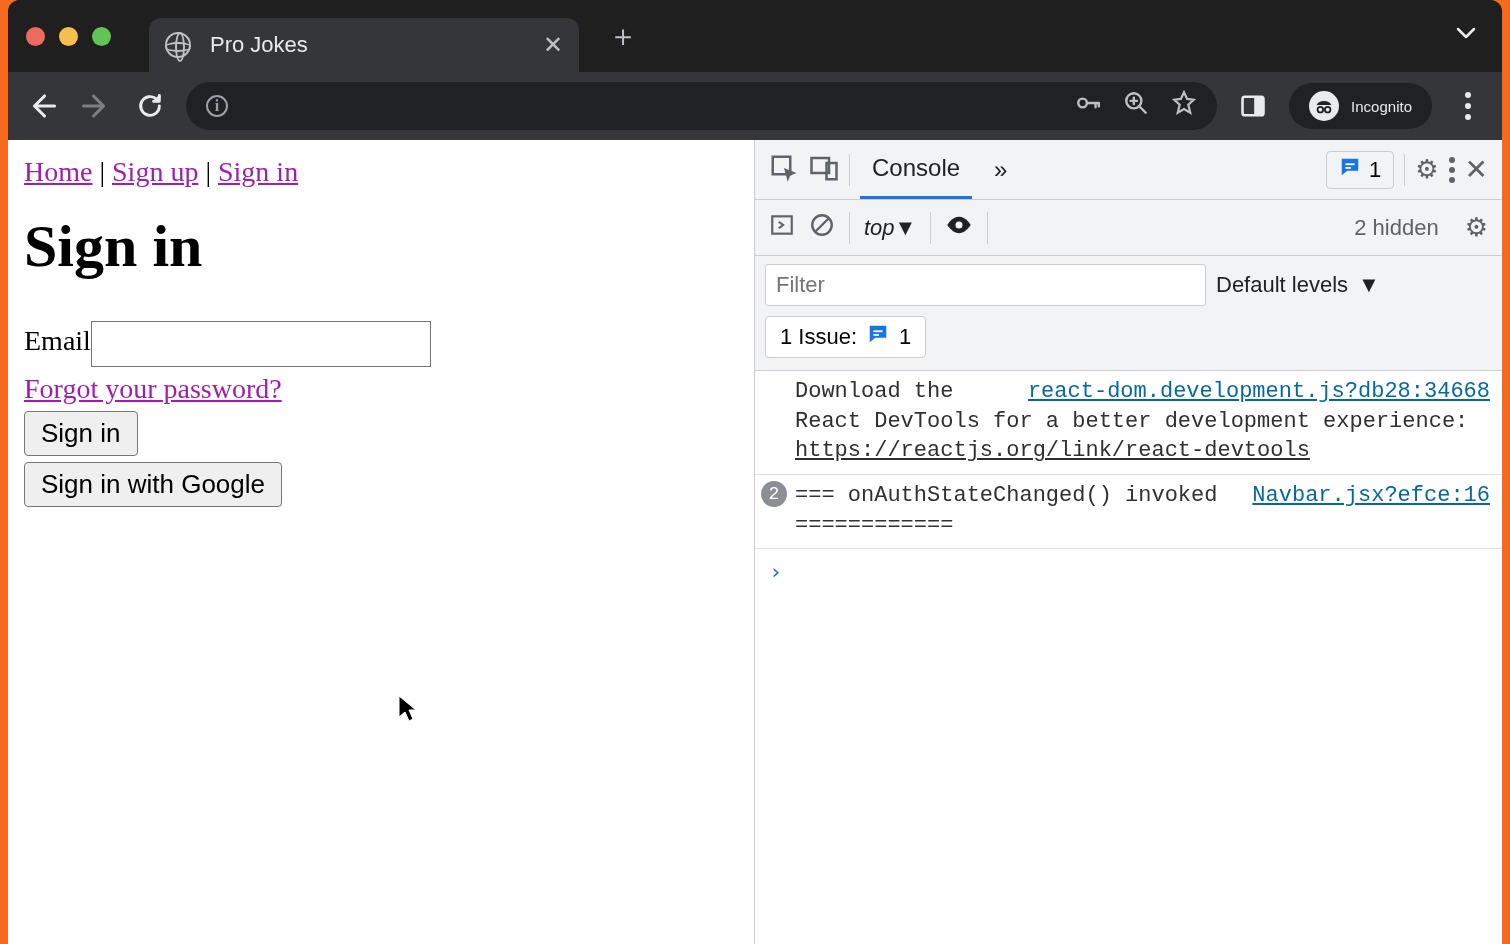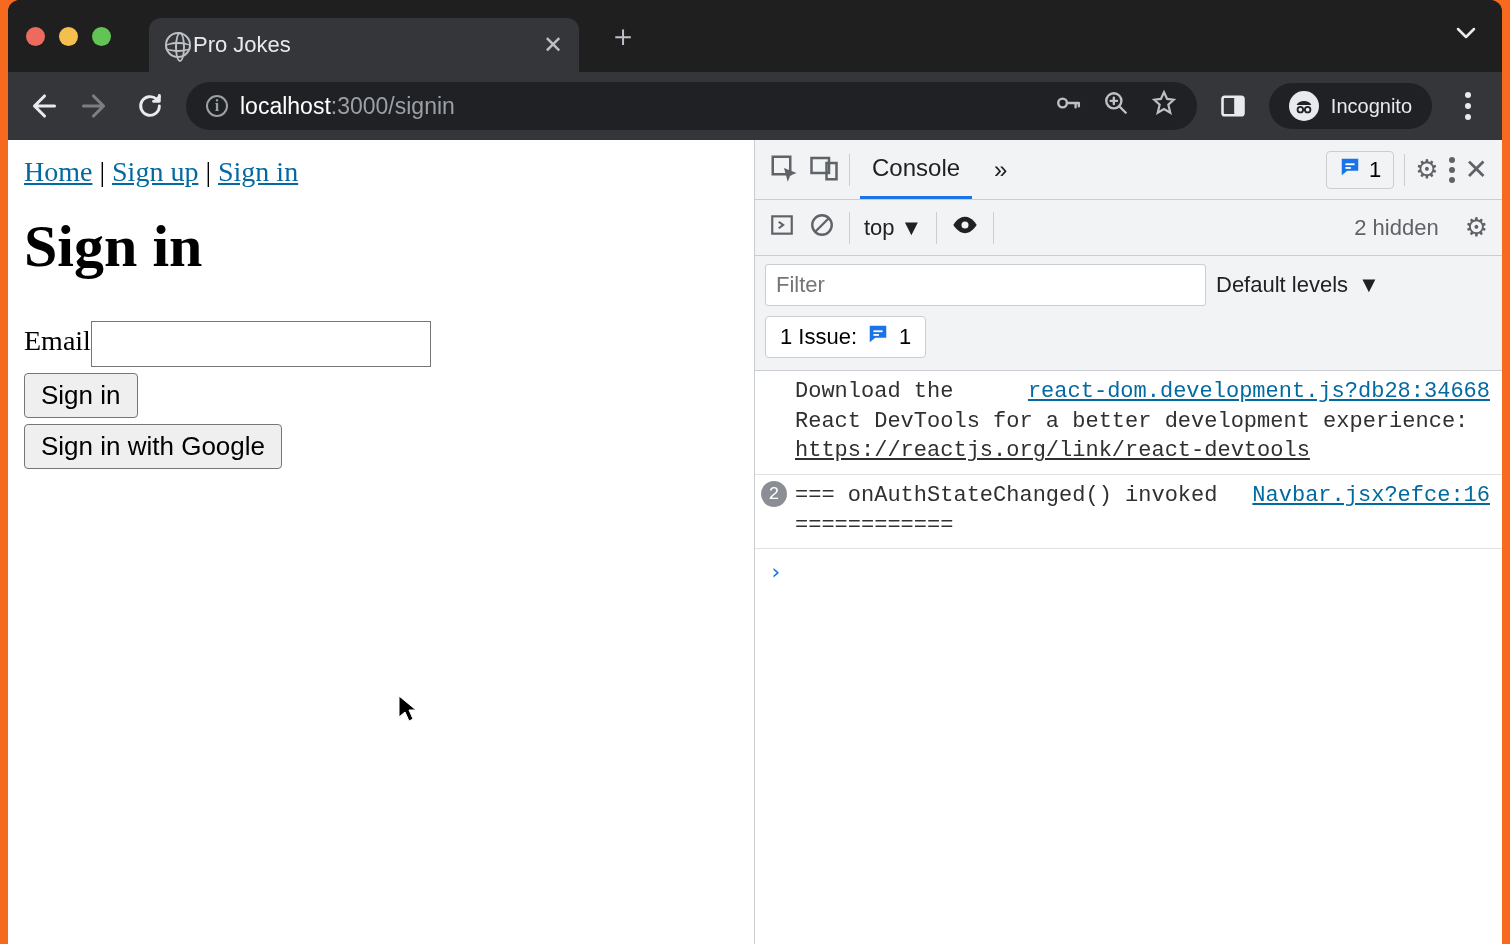--- a/index.html
+++ b/index.html
@@ -25,21 +25,21 @@
       gap: 8px; padding-left: 18px;
     }
     .traffic-lights { display: flex; gap: 14px; margin-right: 30px; }
     .tl { width: 19px; height: 19px; border-radius: 50%; }
     .tl.close   { background: #ed6a5e; }
     .tl.min     { background: #f5bf4f; }
     .tl.max     { background: #61c454; }
     .tab {
       height: 54px; width: 430px;
       background: #35363a; border-radius: 12px 12px 0 0;
-      display: flex; align-items: center; gap: 2px;
+      display: flex; align-items: center; gap: 19px;
       padding: 16px 16px; color: #e8eaed;
       font-family: Arial, sans-serif; font-size: 22px;
       position: relative; align-self: flex-end;
     }
     .globe-icon {
       width: 26px; height: 26px; border: 2px solid #bdc1c6; border-radius: 50%;
       position: relative;
     }
     .globe-icon::before, .globe-icon::after {
       content: ""; position: absolute; background: none; border: 2px solid #bdc1c6;
@@ -68,32 +68,32 @@
       width: 22px; height: 22px; border: 2px solid #9aa0a6; border-radius: 50%;
       display:flex; align-items:center; justify-content:center; color:#9aa0a6;
       font-family: Georgia, serif; font-size: 16px; font-weight:bold;
     }
     .url-host { color: #fff; }
     .url-rest { color: #9aa0a6; }
     .omnibox .right-icons { margin-left: auto; display:flex; gap:22px; align-items:center;}
     .chip {
       height: 46px; background: #202124; border-radius: 24px;
       display:flex; align-items:center; gap:12px; padding: 0 20px; color:#e8eaed;
-      font-size: 20px;
+      font-size: 15px;
     }
     .incog-hat { width:30px; height:30px; border-radius:50%; background:#e8eaed; display:flex; align-items:center; justify-content:center; }
     .kebab { display:flex; flex-direction:column; gap:5px;}
     .kebab span{ width:6px;height:6px;border-radius:50%;background:#e8eaed;}
     
     .viewport-row { flex:1; display:flex; background:#fff; }
     .page {
       width: 746px; background:#fff; padding: 16px;
       font-family: "Times New Roman", Times, serif; font-size: 28px; color:#000;
     }
-    .page a { color: #0369a1; text-decoration: underline; }
+    .page a { color: #a21caf; text-decoration: underline; }
     .page nav { font-size: 28px; margin-bottom: 16px;}
     .page h1 { font-size: 60px; font-weight: bold; margin: 24px 0 40px; }
     .page label { display:inline;margin-top:8px; }
     .form-row { margin-bottom: 6px; font-size: 28px;}
     .page input[type=text], .page input[type=password] {
       border: 1px solid #767676; height: 46px; font-size: 22px; padding: 2px 6px;
       vertical-align: middle;
     }
     #email-input { width: 340px; }
     #password-input { width: 340px; }
@@ -122,21 +122,21 @@
       display:flex; align-items:center; gap:8px; border:1px solid #cacdd1;
       border-radius:4px; padding:4px 12px; font-size:22px; margin-left:auto;
     }
     .msg-icon { color:#1a73e8; font-size:22px;}
     .dt-x { font-size:28px; color:#5f6368;}
     .dt-toolbar2 {
       height:56px; border-bottom:1px solid #cacdd1;
       display:flex; align-items:center; gap:14px; padding:0 14px; font-size:22px; color:#5f6368;
     }
     .sep{ width:1px; height:32px; background:#cacdd1;}
-    .ctx { display:flex; align-items:center; gap:6px; color:#202124;}
+    .ctx { display:flex; align-items:center; gap:0; color:#202124;font-style:italic;}
     .eye { font-size:24px;}
     .hidden-count { margin-left:auto; color:#5f6368;}
     .dt-filter-row {
       border-bottom:1px solid #cacdd1; padding:8px 10px 12px;
       display:flex; flex-wrap:wrap; gap:10px; align-items:center;
     }
     .filter-input {
       width:441px; height:42px; border:1px solid #cacdd1; border-radius:3px;
       font-size:22px; padding:4px 10px; color:#5f6368; background:#fff;
     }
@@ -202,23 +202,20 @@
         </svg>
     </div>
     <div class="tb-btn">
       <svg width="28" height="28" viewBox="0 0 24 24">
           <path d="M20 12a8 8 0 1 1-2.34-5.66L20 4" fill="none" stroke="#e8eaed" stroke-width="2.5" stroke-linecap="round"></path>
           <path d="M20 3v5h-5" fill="none" stroke="#e8eaed" stroke-width="2.5" stroke-linecap="round" stroke-linejoin="round"></path>
         </svg>
     </div>
     <div class="omnibox">
       <span class="info-icon">i</span>
-      <span>
-        <span class="url-host">localhost</span><span class="url-rest">:3000/signin</span>
-      </span>
       <span class="right-icons">
         <span>
           <svg width="26" height="26" viewBox="0 0 24 24">
               <circle cx="7" cy="12" r="4" fill="none" stroke="#bdc1c6" stroke-width="2.2"></circle>
               <path d="M11 12h11M19 12v4M22 12v3" fill="none" stroke="#bdc1c6" stroke-width="2.2" stroke-linecap="round"></path>
             </svg>
         </span>
         <span>
           <svg width="26" height="26" viewBox="0 0 24 24">
               <circle cx="10" cy="10" r="7" fill="none" stroke="#bdc1c6" stroke-width="2.2"></circle>
@@ -260,20 +257,23 @@
 
   <div class="viewport-row">
 
     <div class="page" style="position:relative">
       <nav>
         <a href="#">Home</a><span> | </span><a href="#">Sign up</a><span> | </span><a href="#">Sign in</a>
       </nav>
       <h1>Sign in</h1>
       <div class="form-row">
         <label>Email</label><input id="email-input" type="text" style="">
+      </div>
+      <div class="form-row">
+        <a href="#">Forgot your password?</a>
       </div>
       <button>Sign in</button>
       <button>Sign in with Google</button>
       <div class="cursor-pointer">
         <svg width="20" height="28" viewBox="0 0 20 28">
             <path d="M1 1 L1 22 L7 17 L11 26 L15 24 L11 15 L18 15 Z" fill="#000" stroke="#fff" stroke-width="1"></path>
           </svg>
       </div>
     </div>
 

